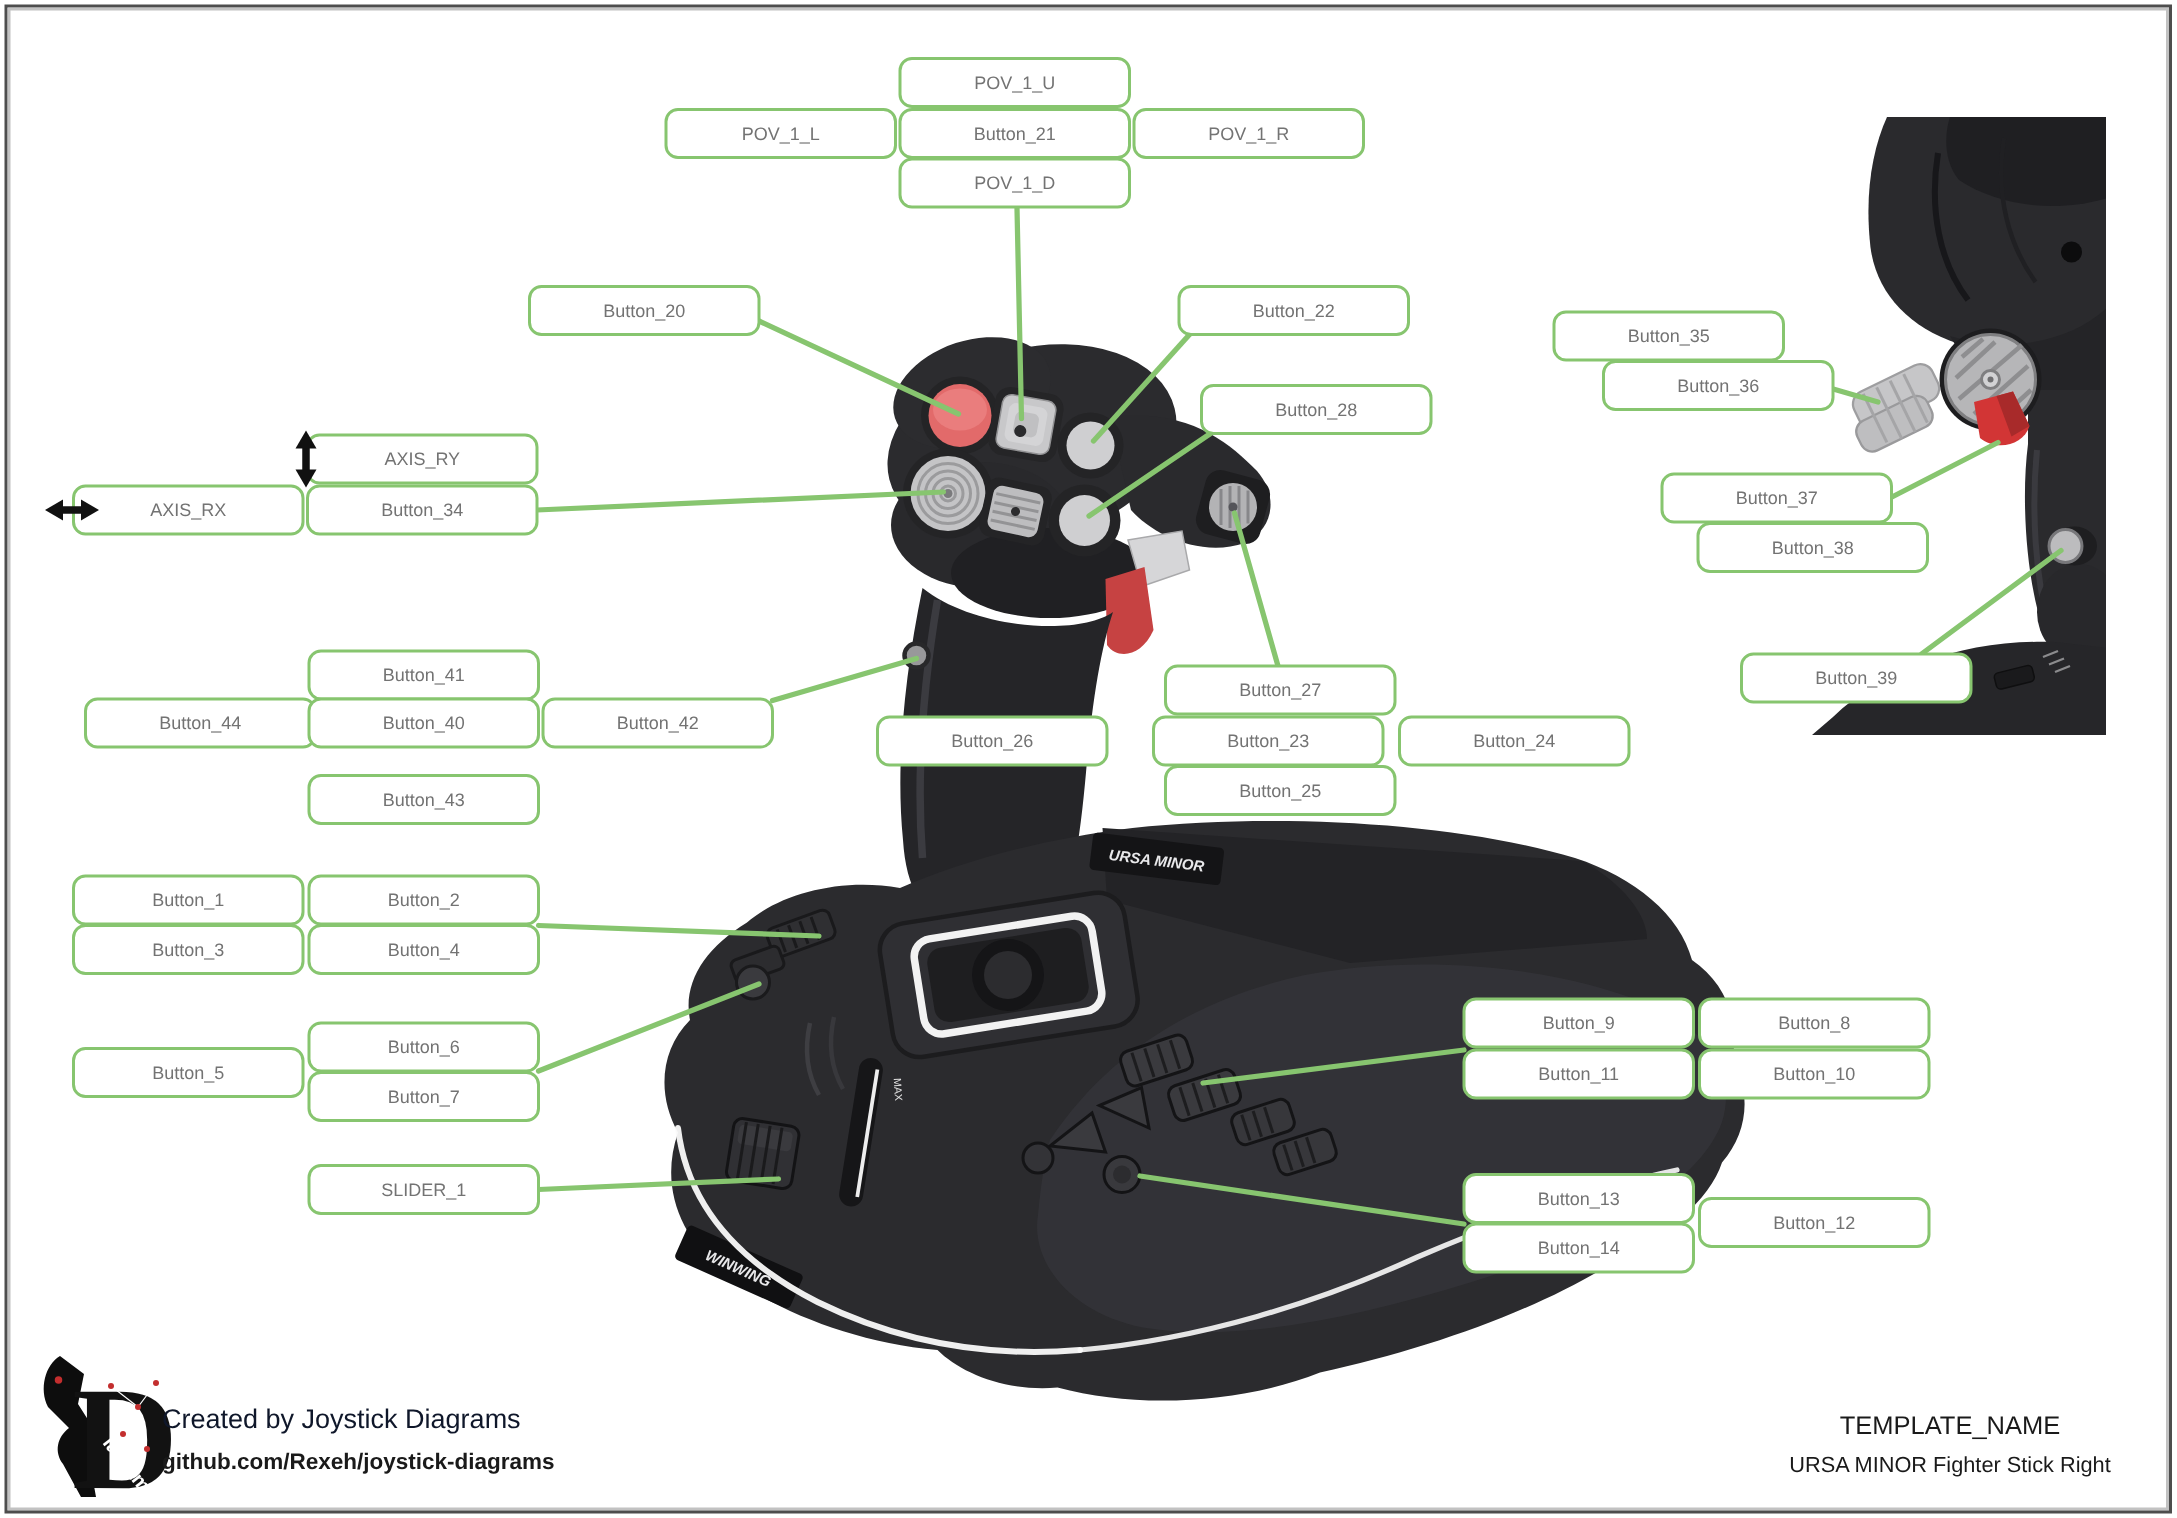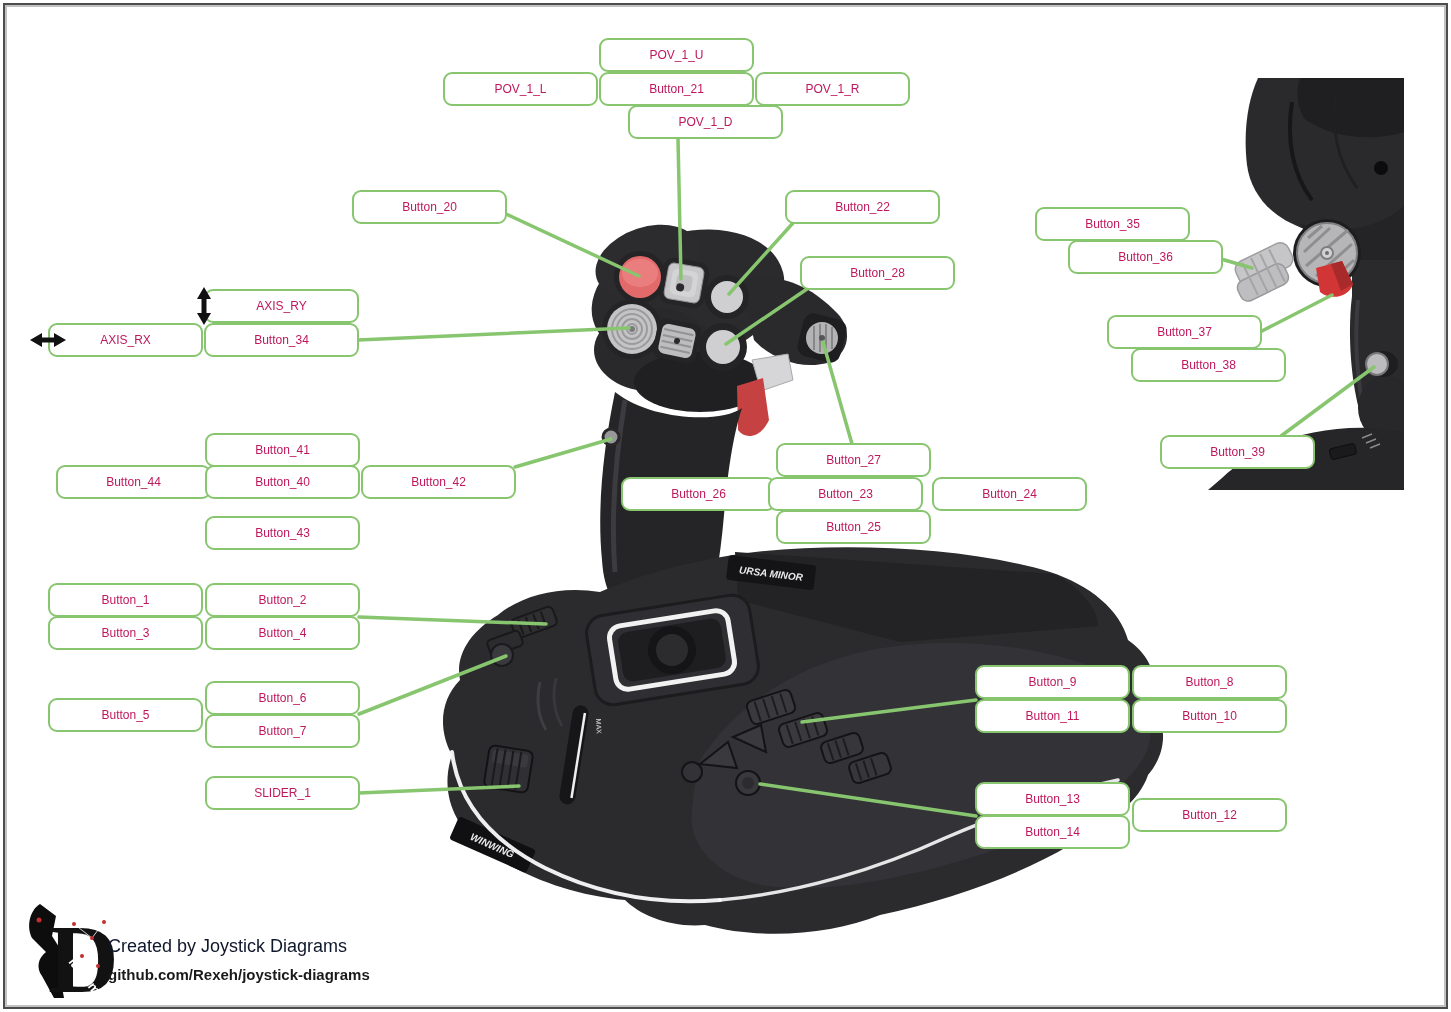--- a/index.html
+++ b/index.html
@@ -4,21 +4,21 @@
 <style>
   html,body{margin:0;padding:0;background:#fff;}
   .page{position:relative;width:1451px;height:1012px;background:#fff;overflow:hidden;
         font-family:"Liberation Sans",sans-serif;}
   .frame{position:absolute;inset:3px;border:2px solid #4d4d4d;
          box-shadow:inset 0 0 0 2px #c2c2c2;pointer-events:none;z-index:6;}
   svg.underlay{position:absolute;left:0;top:0;z-index:0;}
   svg.overlay{position:absolute;left:0;top:0;z-index:4;pointer-events:none;}
   .co{position:absolute;width:155px;height:34px;background:#fff;border:2px solid #87C56F;
       border-radius:9px;display:flex;align-items:center;justify-content:center;
-      font-size:12px;color:#be185d;box-sizing:border-box;z-index:2;}
+      font-size:12px;color:#737373;box-sizing:border-box;z-index:2;}
   .footer-left{position:absolute;left:108px;top:936px;z-index:2;}
   .footer-left .l1{font-size:18px;color:#0f172a;}
   .footer-left .l2{font-size:15px;color:#1a1a1a;margin-top:9px;font-weight:bold;}
   .footer-right{position:absolute;left:1155px;top:941px;width:290px;text-align:center;z-index:2;}
   .footer-right .l1{font-size:17px;color:#1a1a1a;}
   .footer-right .l2{font-size:14.5px;color:#1a1a1a;margin-top:8px;}
   .logo{position:absolute;left:26px;top:900px;z-index:2;}
 </style>
 </head>
 <body>
@@ -275,39 +275,39 @@
       <line x1="1221" y1="259" x2="1252" y2="268"></line>
       <line x1="1260" y1="332" x2="1332" y2="295"></line>
       <line x1="1281" y1="436" x2="1374" y2="367"></line>
     </g>
   </svg>
 
   <div class="co" style="left:599px;top:38px">POV_1_U</div>
   <div class="co" style="left:443px;top:72px">POV_1_L</div>
   <div class="co" style="left:599px;top:72px">Button_21</div>
   <div class="co" style="left:755px;top:72px">POV_1_R</div>
-  <div class="co" style="left:628px;top:105px">POV_1_D</div>
+  <div class="co" style="left:599px;top:105px">POV_1_D</div>
   <div class="co" style="left:352px;top:190px">Button_20</div>
   <div class="co" style="left:785px;top:190px">Button_22</div>
   <div class="co" style="left:800px;top:256px">Button_28</div>
   <div class="co" style="left:204px;top:289px">AXIS_RY</div>
   <div class="co" style="left:48px;top:323px">AXIS_RX</div>
   <div class="co" style="left:204px;top:323px">Button_34</div>
   <div class="co" style="left:205px;top:433px">Button_41</div>
   <div class="co" style="left:56px;top:465px">Button_44</div>
   <div class="co" style="left:205px;top:465px">Button_40</div>
   <div class="co" style="left:361px;top:465px">Button_42</div>
   <div class="co" style="left:205px;top:516px">Button_43</div>
   <div class="co" style="left:1035px;top:207px">Button_35</div>
   <div class="co" style="left:1068px;top:240px">Button_36</div>
   <div class="co" style="left:1107px;top:315px">Button_37</div>
   <div class="co" style="left:1131px;top:348px">Button_38</div>
   <div class="co" style="left:1160px;top:435px">Button_39</div>
   <div class="co" style="left:776px;top:443px">Button_27</div>
-  <div class="co" style="left:621px;top:477px">Button_26</div>
+  <div class="co" style="left:584px;top:477px">Button_26</div>
   <div class="co" style="left:768px;top:477px">Button_23</div>
   <div class="co" style="left:932px;top:477px">Button_24</div>
   <div class="co" style="left:776px;top:510px">Button_25</div>
   <div class="co" style="left:48px;top:583px">Button_1</div>
   <div class="co" style="left:205px;top:583px">Button_2</div>
   <div class="co" style="left:48px;top:616px">Button_3</div>
   <div class="co" style="left:205px;top:616px">Button_4</div>
   <div class="co" style="left:205px;top:681px">Button_6</div>
   <div class="co" style="left:48px;top:698px">Button_5</div>
   <div class="co" style="left:205px;top:714px">Button_7</div>
@@ -354,13 +354,17 @@
         <circle cx="72" cy="66" r="2"></circle>
     </g>
 
     <text transform="translate(42,62) rotate(52)" font-family="Liberation Sans,sans-serif" font-weight="bold" font-size="13" fill="#ffffff">iagrams</text>
   </svg>
 
   <div class="footer-left">
     <div class="l1">Created by Joystick Diagrams</div>
     <div class="l2">github.com/Rexeh/joystick-diagrams</div>
   </div>
+  <div class="footer-right">
+    <div class="l1">TEMPLATE_NAME</div>
+    <div class="l2">URSA MINOR Fighter Stick Right</div>
+  </div>
 </div>
 
 </body></html>

